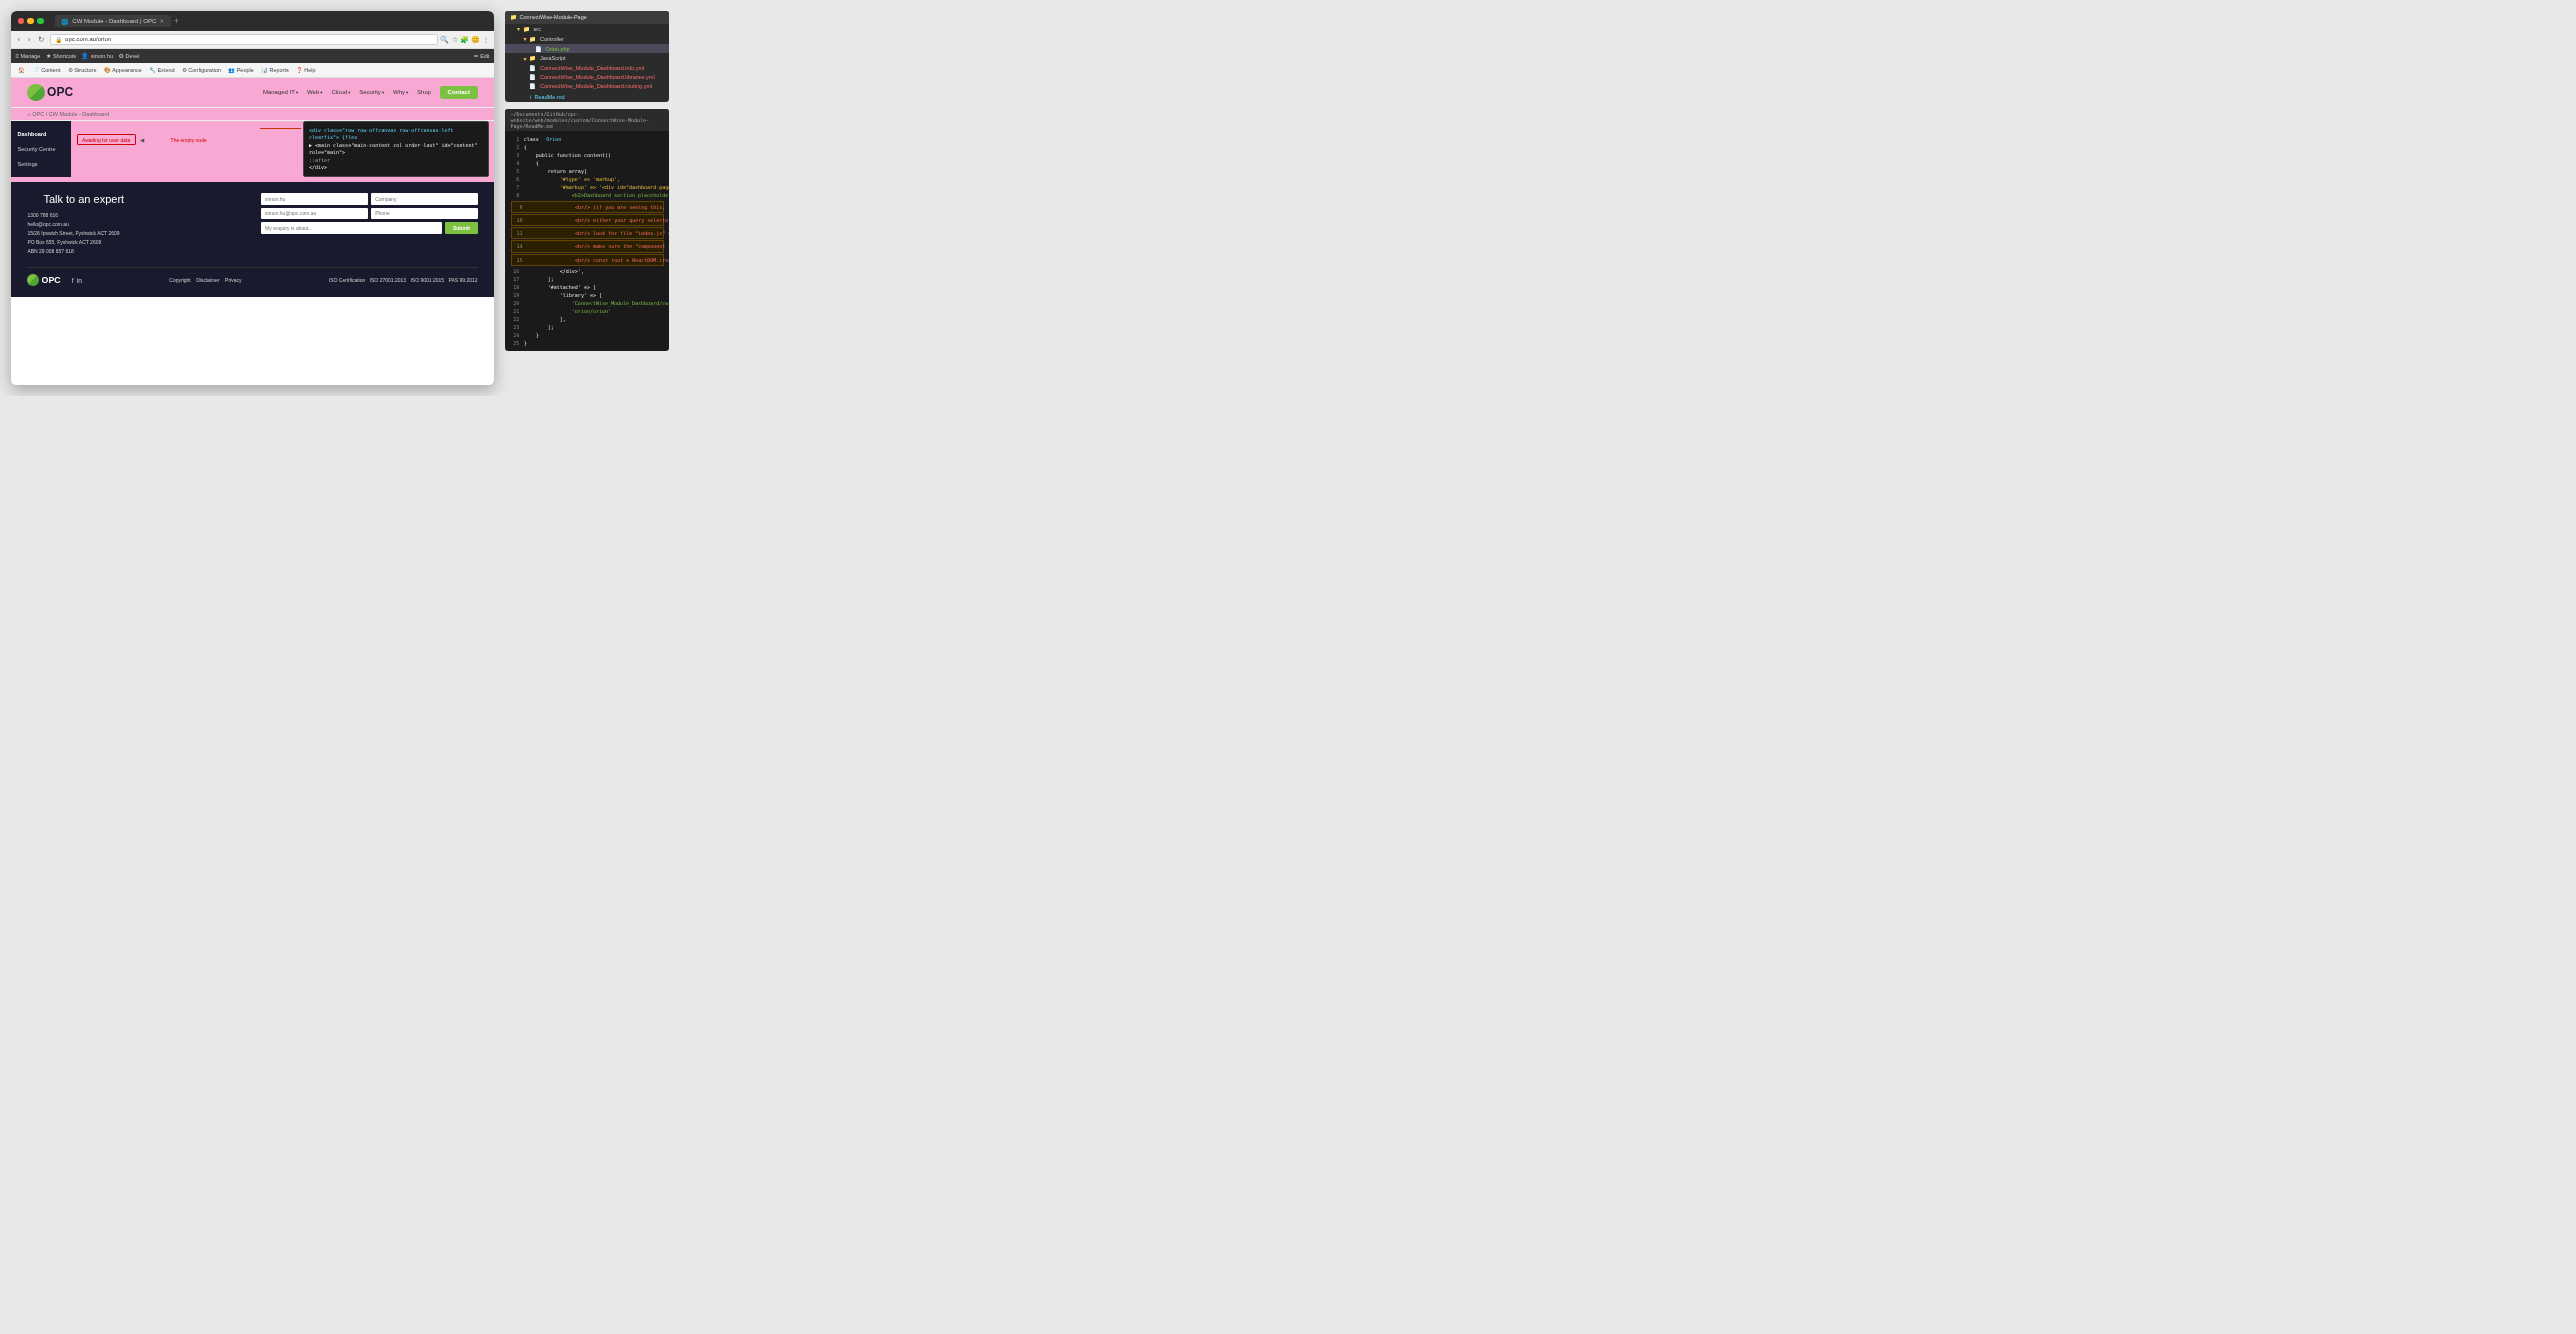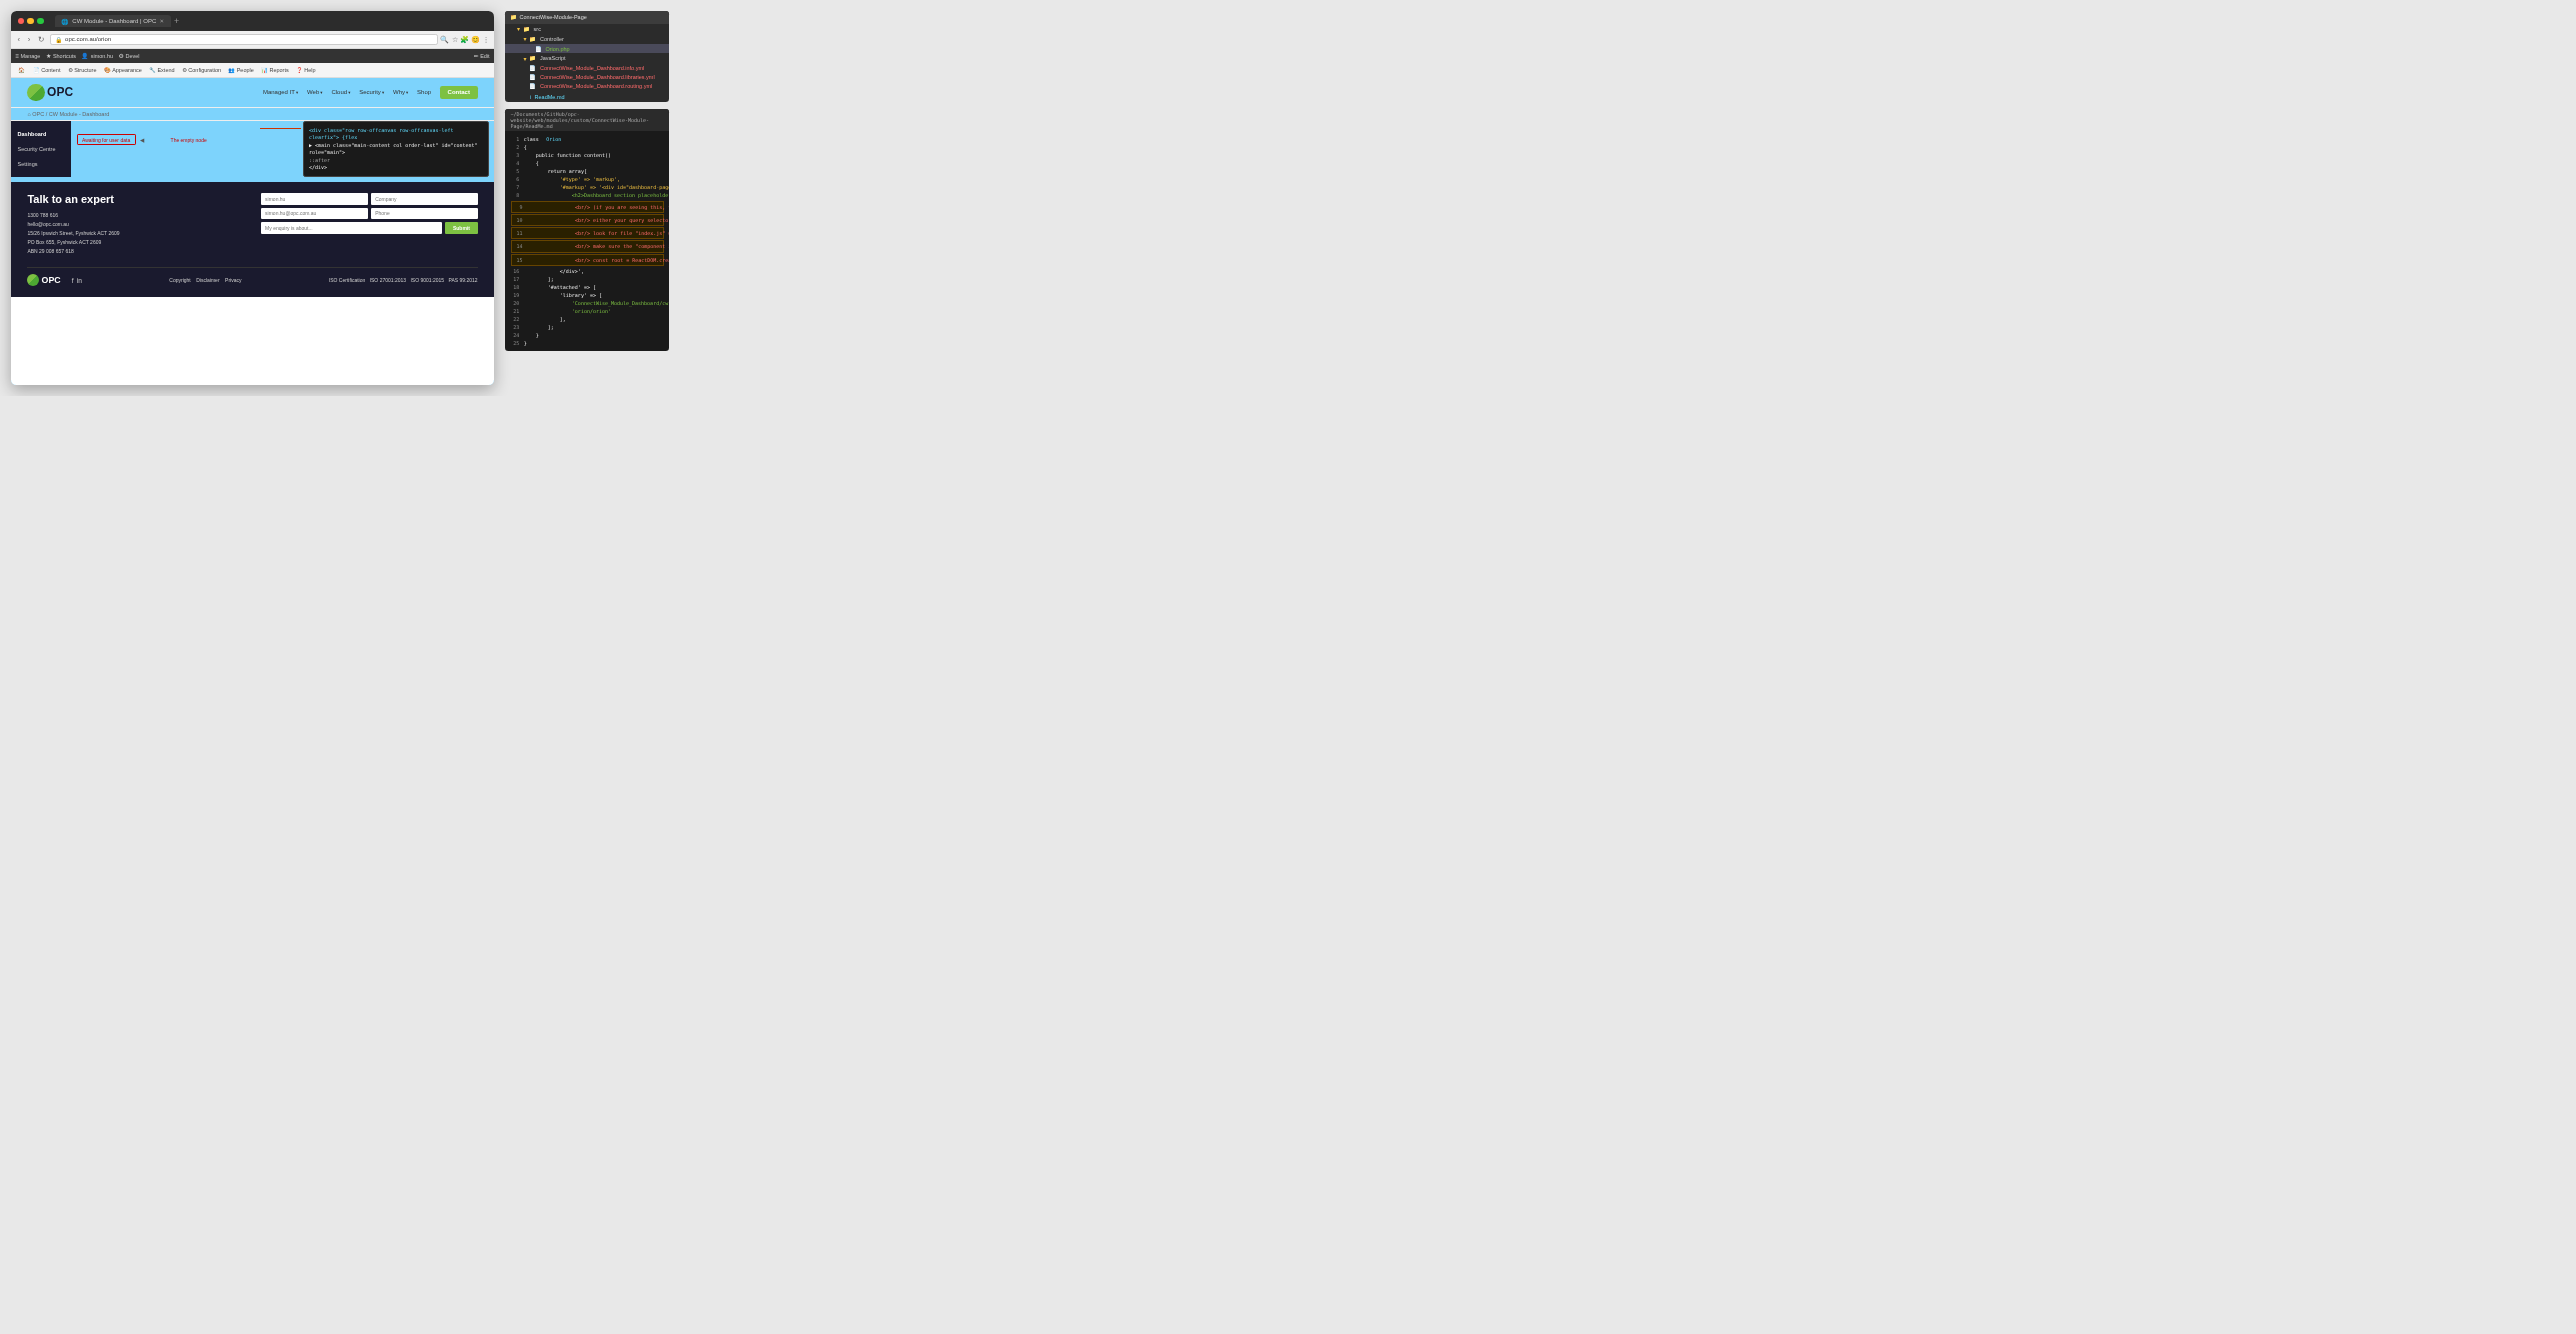--- a/index.html
+++ b/index.html
@@ -27,21 +27,21 @@
     .cms-toolbar { background: #333; height: 14.3px; display: flex; align-items: center; padding: 0 4.4px; gap: 5.5px; }
     .cms-toolbar-item { color: #ccc; font-size: 5.5px; display: flex; align-items: center; gap: 1.6px; cursor: pointer; }
     .cms-toolbar-item .icon { font-size: 6px; }
     .cms-toolbar-edit { margin-left: auto; color: #ccc; font-size: 5.5px; cursor: pointer; }
 
     
     .cms-nav { background: #f5f5f5; height: 15.4px; display: flex; align-items: center; padding: 0 4.4px; gap: 1.1px; border-bottom: 0.5px solid #ddd; }
     .cms-nav-item { color: #444; font-size: 5.5px; display: flex; align-items: center; gap: 1.1px; padding: 1.6px 3.3px; cursor: pointer; border-radius: 1.6px; }
 
     
-    .website-content { background: #7dd3fc; }
+    .website-content { background: #f9a8d4; }
 
     
     .site-header { padding: 5.5px 16.4px; display: flex; align-items: center; justify-content: space-between; border-bottom: 0.5px solid #eee; }
     .site-logo { display: flex; align-items: center; }
     .logo-icon { width: 17.5px; height: 17.5px; background: linear-gradient(135deg, #7dc142 50%, #4da832 50%); border-radius: 50%; margin-right: 2.2px; }
     .logo-text { font-size: 12px; font-weight: 700; color: #1a1a2e; }
     .site-nav { display: flex; align-items: center; gap: 8.8px; }
     .site-nav-item { font-size: 6px; color: #333; cursor: pointer; display: flex; align-items: center; gap: 1.1px; }
     .site-nav-item .arrow { font-size: 4.4px; }
     .contact-btn { background: #7dc142; color: #fff; border: none; padding: 3.3px 7.7px; border-radius: 2.2px; font-size: 6px; cursor: pointer; font-weight: 600; }
@@ -60,21 +60,21 @@
     .awaiting-badge { border: 0.5px solid #cc0000; color: #cc0000; padding: 1.1px 4.4px; font-size: 5px; border-radius: 1.1px; display: inline-block; }
 
     
     .code-overlay { position: absolute; right: 5.5px; top: -33px; background: #1a1a1a; color: #f0f0f0; padding: 4.4px 5.5px; font-family: monospace; font-size: 5px; border-radius: 2.2px; line-height: 1.5; z-index: 10; border: 0.5px solid #444; }
     .code-overlay .arrow-connector { position: absolute; left: -33px; top: 6.6px; width: 30px; height: 0.5px; background: #cc0000; }
 
     
     .site-footer { background: #1a1a2e; padding: 11px 16.4px; margin-top: 5.5px; }
     .footer-top { display: flex; gap: 16.4px; align-items: flex-start; margin-bottom: 11px; }
     .footer-talk { flex: 1; }
-    .footer-talk h2 { color: #fff; font-size: 11px; font-weight: 700; margin-bottom: 5.5px; }
+    .footer-talk h2 { color: #fff; font-size: 11px; font-weight: 400; margin-bottom: 5.5px; margin-left: 16px; }
     .footer-contact-info { color: #ccc; font-size: 5px; line-height: 1.8; }
     .footer-form { flex: 1; display: flex; flex-direction: column; gap: 3.3px; }
     .form-row { display: flex; gap: 3.3px; }
     .form-input { flex: 1; background: #fff; border: none; padding: 2.7px 4.4px; font-size: 5px; border-radius: 1.1px; }
     .form-textarea { background: #fff; border: none; padding: 2.7px 4.4px; font-size: 5px; border-radius: 1.1px; flex: 1; }
     .submit-btn { background: #7dc142; color: #fff; border: none; padding: 2.7px 7.7px; font-size: 5px; border-radius: 1.1px; cursor: pointer; font-weight: 600; }
     .footer-bottom { border-top: 0.5px solid #333; padding-top: 6.6px; display: flex; align-items: center; justify-content: space-between; }
     .footer-logo { display: flex; align-items: center; }
     .footer-logo-icon { width: 12px; height: 12px; background: linear-gradient(135deg, #7dc142 50%, #4da832 50%); border-radius: 50%; margin-right: 2.2px; }
     .footer-logo-text { font-size: 8.8px; font-weight: 700; color: #fff; }

